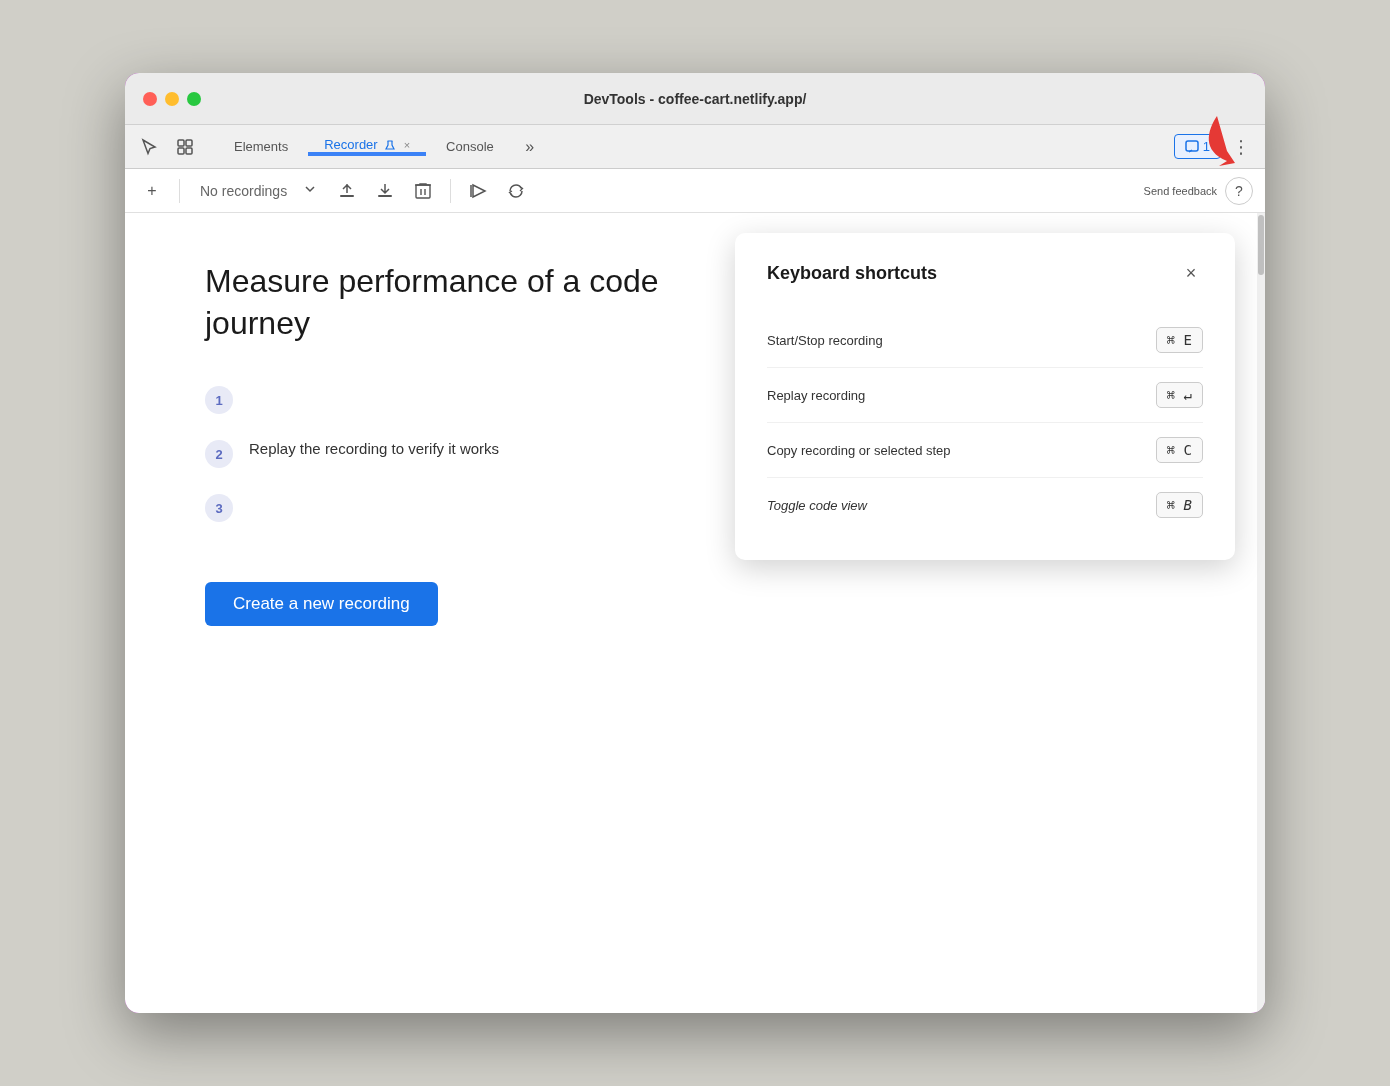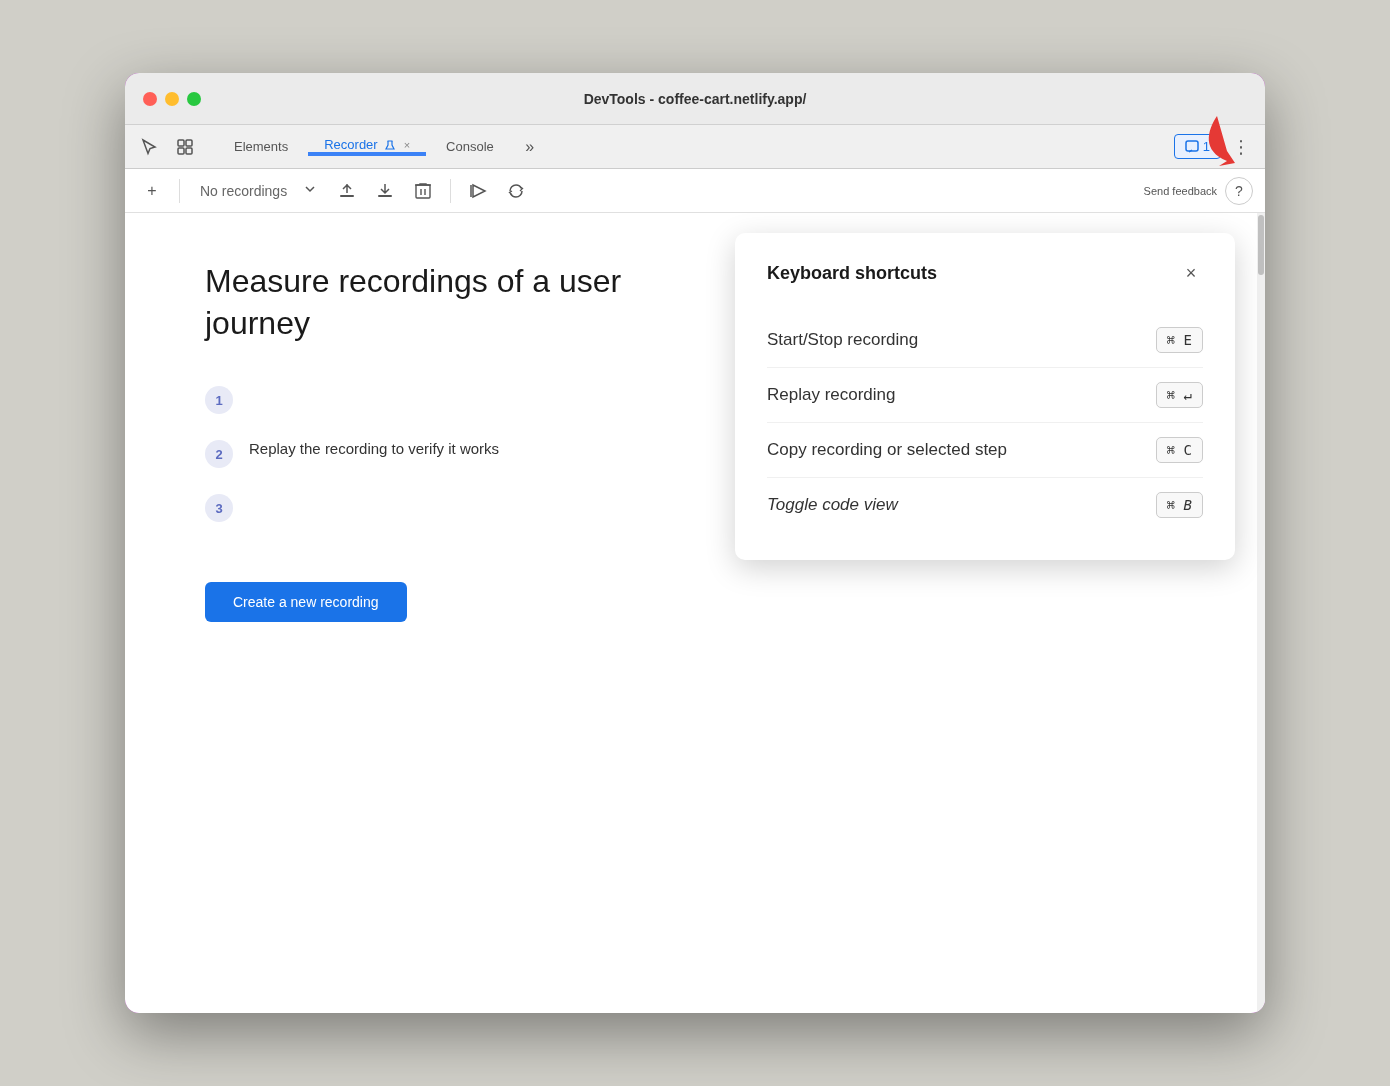--- a/index.html
+++ b/index.html
@@ -269,21 +269,21 @@
       line-height: 1.5;
       max-width: 420px;
     }
 
     .create-btn {
       background: #1a73e8;
       color: #fff;
       border: none;
       border-radius: 6px;
       padding: 12px 28px;
-      font-size: 14px;
+      font-size: 17px;
       font-weight: 500;
       cursor: pointer;
     }
 
     
     .scrollbar {
       position: absolute;
       right: 0;
       top: 0;
       bottom: 0;
@@ -344,21 +344,21 @@
       padding: 14px 0;
       border-bottom: 1px solid #f0f0f0;
     }
 
     .shortcut-row:last-child {
       border-bottom: none;
       font-style: italic;
     }
 
     .shortcut-label {
-      font-size: 17px;
+      font-size: 13px;
       color: #333;
     }
 
     .shortcut-key {
       display: inline-flex;
       align-items: center;
       gap: 2px;
       background: #f8f8f8;
       border: 1px solid #ccc;
       border-radius: 5px;
@@ -484,21 +484,21 @@
     </div>
     <div class="toolbar-spacer"></div>
     <span class="send-feedback-link">Send feedback</span>
     <div class="help-btn">
       <span>?</span>
     </div>
   </div>
 
   <div class="content">
     <div class="main-content">
-      <h1 class="main-title">Measure recordings of a user journey</h1>
+      <h1 class="main-title">Measure performance of a code journey</h1>
       <ul class="steps-list">
         <li class="step-item">
           <div class="step-number">1</div>
         </li>
         <li class="step-item">
           <div class="step-number">2</div>
           <span class="step-text">Replay the recording to verify it works</span>
         </li>
         <li class="step-item">
           <div class="step-number">3</div>

